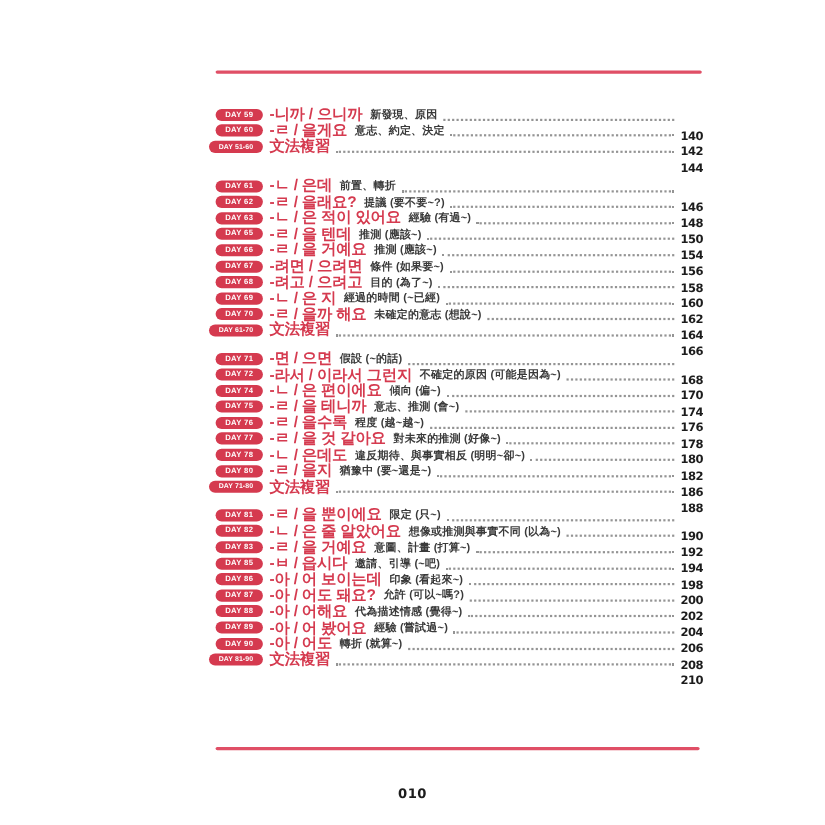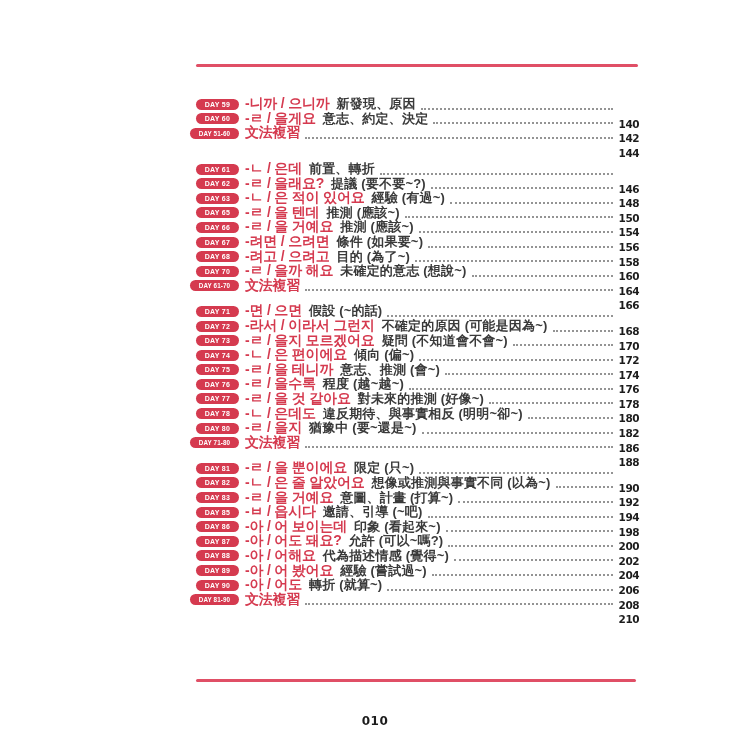--- a/index.html
+++ b/index.html
@@ -60,21 +60,21 @@
     margin-left: 6px;
     color: #d53a4f;
     font-size: 14px;
     font-weight: bold;
     letter-spacing: -0.2px;
   }
   .desc {
     flex: none;
     margin-left: 7px;
     color: #3a3a3a;
-    font-size: 13px;
+    font-size: 10px;
     font-weight: 600;
     letter-spacing: 0.2px;
   }
   .leader {
     flex: 1;
     height: 9px;
     margin: 0 4px 0 5px;
     border-bottom: 2px dotted #949494;
   }
   .pagenum {
@@ -183,20 +183,27 @@
   </div>
 
   <div class="row">
     <span class="badge">DAY 68</span>
     <span class="title">-려고 / 으려고</span>
     <span class="desc">目的 (為了~)</span>
     <span class="leader"></span>
     <span class="pagenum">160</span>
   </div>
 
+  <div class="row">
+    <span class="badge">DAY 69</span>
+    <span class="title">-ㄴ / 은 지</span>
+    <span class="desc">經過的時間 (~已經)</span>
+    <span class="leader"></span>
+    <span class="pagenum">162</span>
+  </div>
 
   <div class="row">
     <span class="badge">DAY 70</span>
     <span class="title">-ㄹ / 을까 해요</span>
     <span class="desc">未確定的意志 (想說~)</span>
     <span class="leader"></span>
     <span class="pagenum">164</span>
   </div>
 
   <div class="row review">
@@ -217,27 +224,20 @@
   </div>
 
   <div class="row">
     <span class="badge">DAY 72</span>
     <span class="title">-라서 / 이라서 그런지</span>
     <span class="desc">不確定的原因 (可能是因為~)</span>
     <span class="leader"></span>
     <span class="pagenum">170</span>
   </div>
 
-  <div class="row">
-    <span class="badge">DAY 73</span>
-    <span class="title">-ㄹ / 을지 모르겠어요</span>
-    <span class="desc">疑問 (不知道會不會~)</span>
-    <span class="leader"></span>
-    <span class="pagenum">172</span>
-  </div>
 
   <div class="row">
     <span class="badge">DAY 74</span>
     <span class="title">-ㄴ / 은 편이에요</span>
     <span class="desc">傾向 (偏~)</span>
     <span class="leader"></span>
     <span class="pagenum">174</span>
   </div>
 
   <div class="row">

